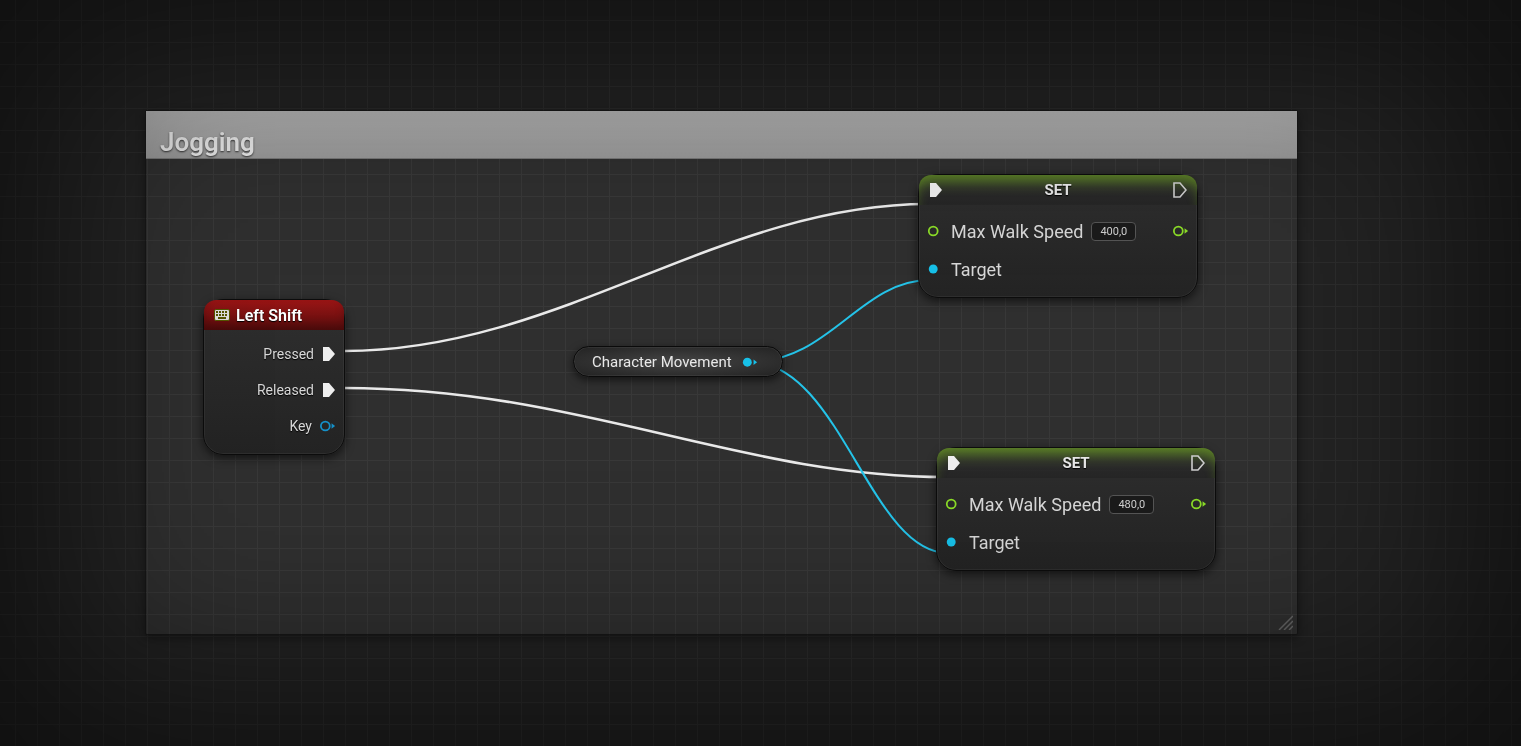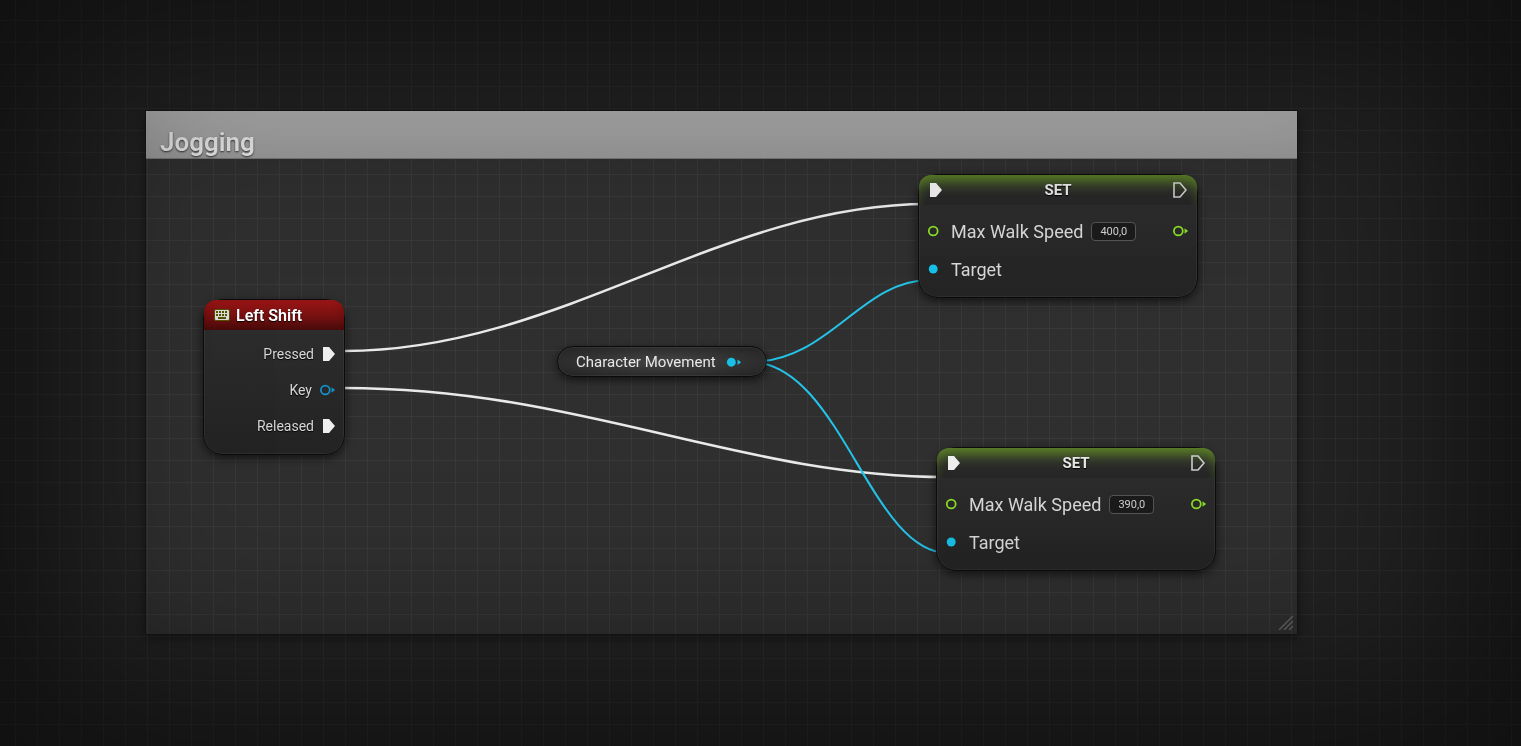--- a/index.html
+++ b/index.html
@@ -74,21 +74,21 @@
 
   .exec-pin, .exec-pin-hollow, .data-pin, .data-pin-hollow {
     display:inline-flex; align-items:center; justify-content:center;
   }
   .exec-pin svg, .exec-pin-hollow svg { width:14px; height:16px; }
   .data-pin svg, .data-pin-hollow svg { width:16px; height:14px; }
 
   
   .var-pill {
     position:absolute;
-    left: 557px; top: 346px;
+    left: 573px; top: 346px;
     height: 31px;
     padding: 0 24px 0 18px;
     display:flex; align-items:center; gap:10px;
     background: radial-gradient(ellipse at center, #444, #222);
     border: 1px solid #0a0a0a;
     border-radius: 16px;
     box-shadow: 0 3px 8px rgba(0,0,0,0.6), inset 0 0 0 1px rgba(255,255,255,0.06);
     color:#e8e8e8; font-size:15px;
   }
   .var-pill .dot { width:16px; height:14px; }
@@ -171,33 +171,33 @@
   <div class="nbody">
     <div class="row">
       <span class="lbl">Pressed</span>
       <span class="exec-pin">
         <svg viewBox="0 0 14 16">
             <path d="M1 1 H7 L13 8 L7 15 H1 Z" fill="#eee"></path>
           </svg>
       </span>
     </div>
     <div class="row">
-      <span class="lbl">Key</span>
-      <span class="data-pin-hollow">
-        <svg viewBox="0 0 18 14">
-            <circle cx="6" cy="7" r="5" fill="none" stroke="#1590c8" stroke-width="2"></circle>
-            <path d="M13 4 L17 7 L13 10 Z" fill="#1590c8"></path>
-          </svg>
-      </span>
-    </div>
-    <div class="row">
       <span class="lbl">Released</span>
       <span class="exec-pin">
         <svg viewBox="0 0 14 16">
             <path d="M1 1 H7 L13 8 L7 15 H1 Z" fill="#eee"></path>
+          </svg>
+      </span>
+    </div>
+    <div class="row">
+      <span class="lbl">Key</span>
+      <span class="data-pin-hollow">
+        <svg viewBox="0 0 18 14">
+            <circle cx="6" cy="7" r="5" fill="none" stroke="#1590c8" stroke-width="2"></circle>
+            <path d="M13 4 L17 7 L13 10 Z" fill="#1590c8"></path>
           </svg>
       </span>
     </div>
   </div>
 </div>
 
 <div class="var-pill">
   <span>Character Movement</span>
   <span class="dot">
     <svg viewBox="0 0 18 14">
@@ -266,21 +266,21 @@
   </div>
   <div class="nbody">
     <div class="row-split">
       <div class="row-l">
         <span class="data-pin-hollow">
           <svg viewBox="0 0 18 14">
               <circle cx="7" cy="7" r="5" fill="none" stroke="#8bdc28" stroke-width="2"></circle>
             </svg>
         </span>
         <span class="lbl">Max Walk Speed</span>
-        <span class="valbox">390,0</span>
+        <span class="valbox">480,0</span>
       </div>
       <span class="data-pin-hollow">
         <svg viewBox="0 0 18 14">
             <circle cx="6" cy="7" r="5" fill="none" stroke="#8bdc28" stroke-width="2"></circle>
             <path d="M13 4 L17 7 L13 10 Z" fill="#8bdc28"></path>
           </svg>
       </span>
     </div>
     <div class="row-l">
       <span class="data-pin">

